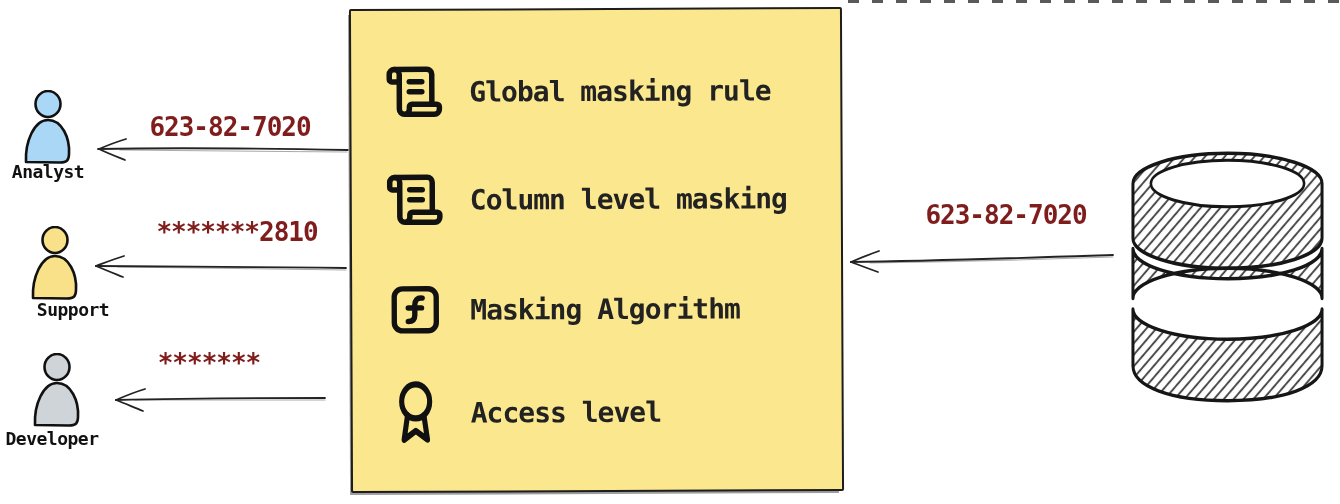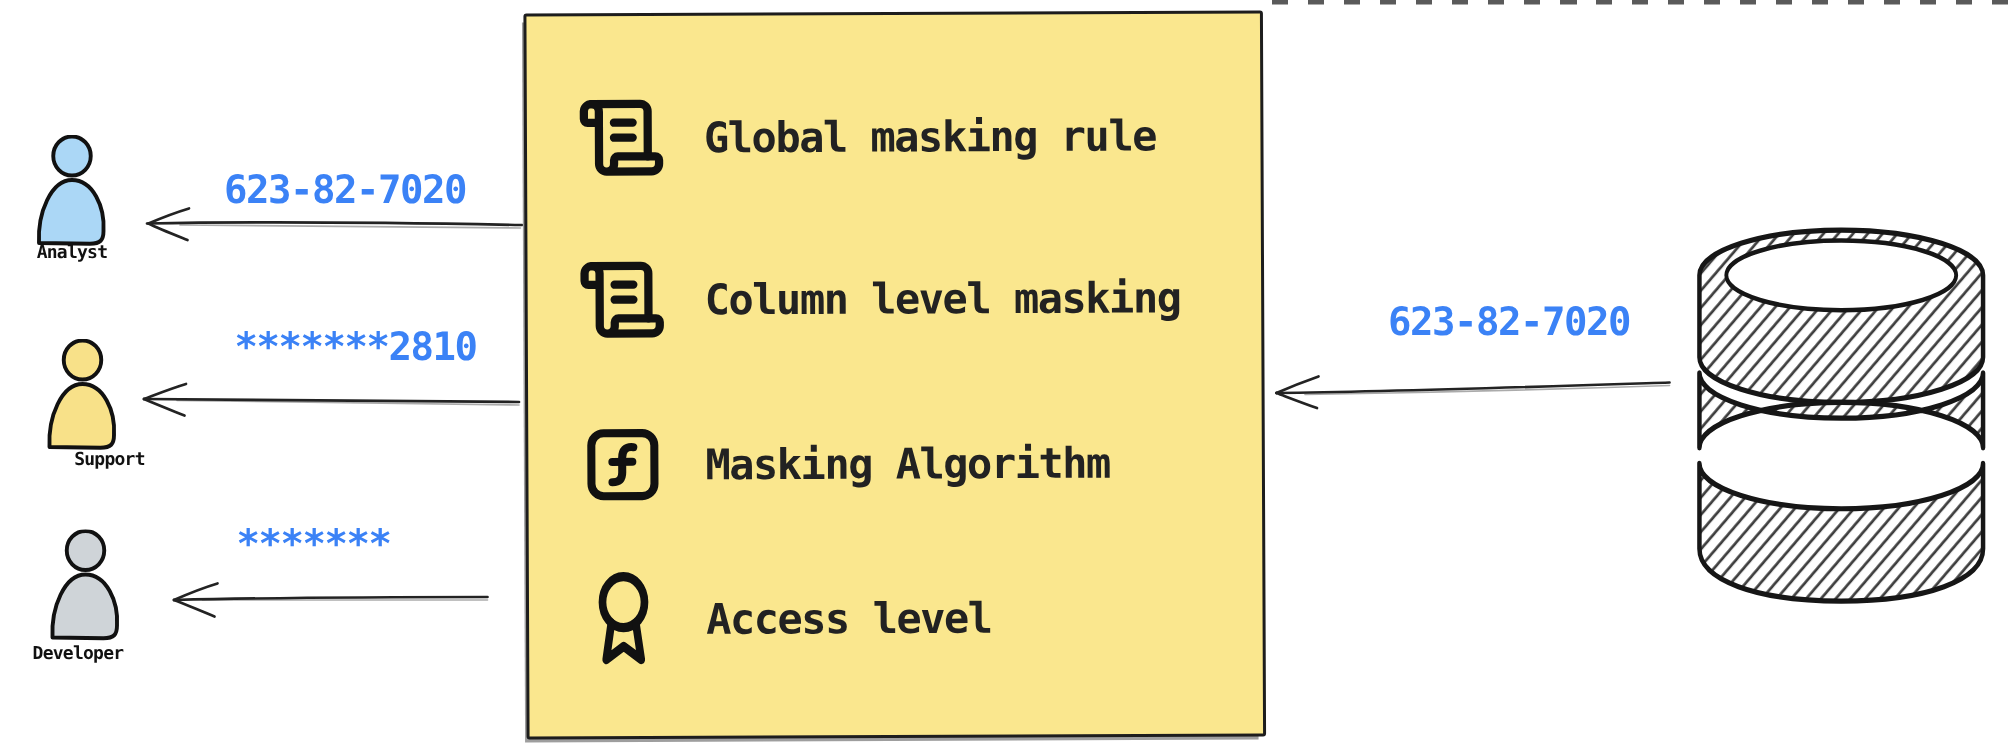--- a/index.html
+++ b/index.html
@@ -3,26 +3,26 @@
 <meta charset="utf-8">
 <style>
   html,body{margin:0;padding:0;background:#ffffff;}
   .canvas{
     position:relative;width:1340px;height:504px;background:#ffffff;overflow:hidden;
     font-family:"DejaVu Sans Mono", monospace;color:#1c1c1c;
   }
   .abs{position:absolute;}
   
   .actor-label{
-    position:absolute;text-align:center;font-size:12px;font-weight:700;color:#111;
+    position:absolute;text-align:center;font-size:18px;font-weight:700;color:#111;
     letter-spacing:-0.5px;white-space:nowrap;
   }
   
   .flow-label{
-    position:absolute;font-size:26px;font-weight:700;color:#3b82f6;
+    position:absolute;font-size:26px;font-weight:700;color:#7f1d1d;
     white-space:nowrap;letter-spacing:-1px;text-align:center;
   }
   
   .mask-box{
     position:absolute;left:350px;top:8px;width:489px;height:480px;
     background:#FAE78E;border:2.5px solid #1d1d1d;border-radius:2px;
     transform:rotate(-0.25deg);
     box-shadow:-3px 4px 0 -2px #9e9e9e;
   }
   .mask-item{

